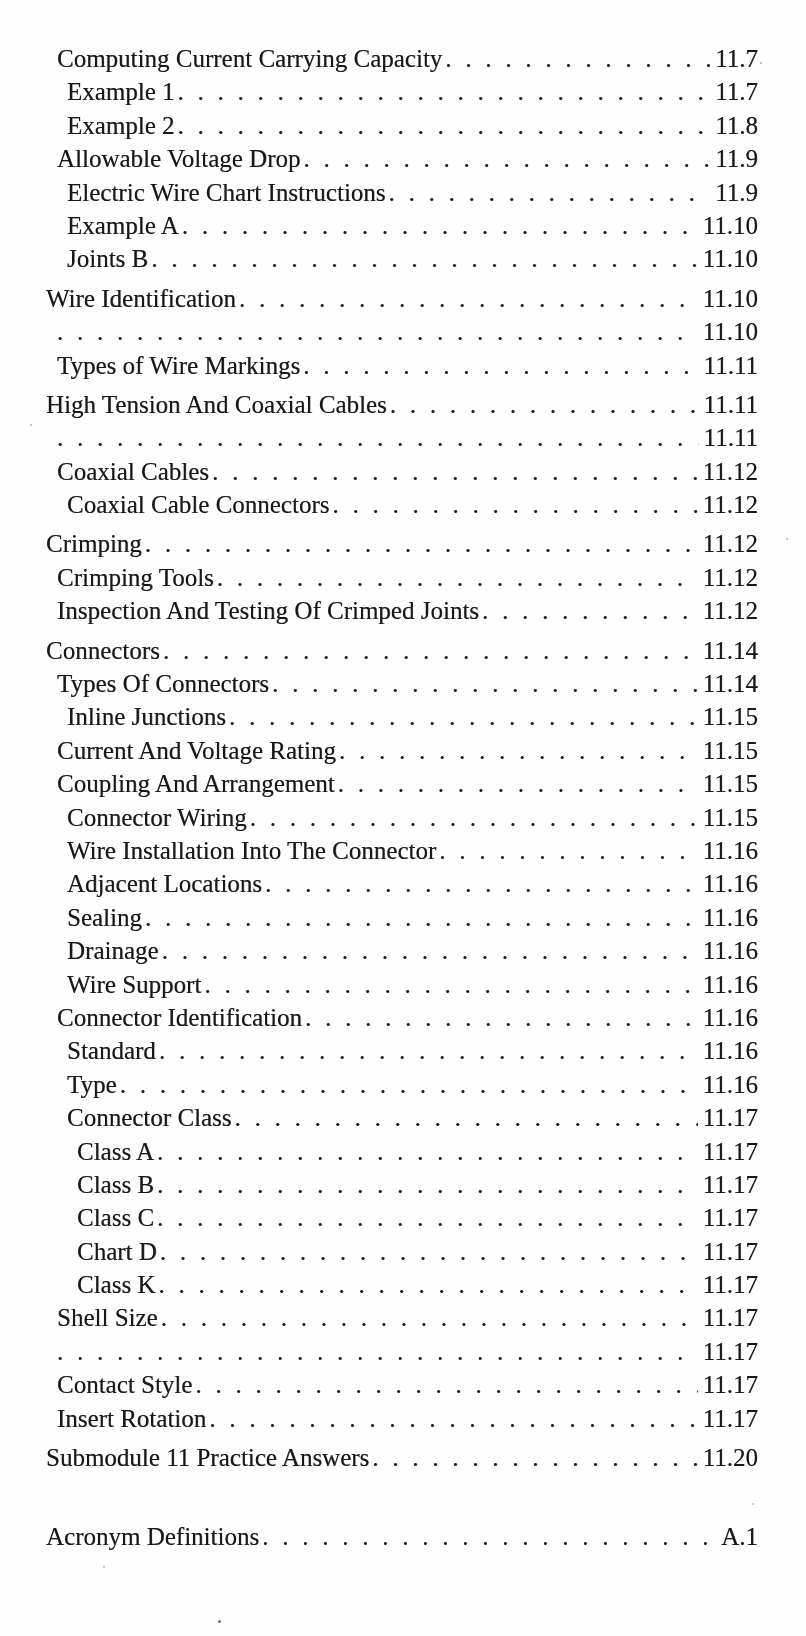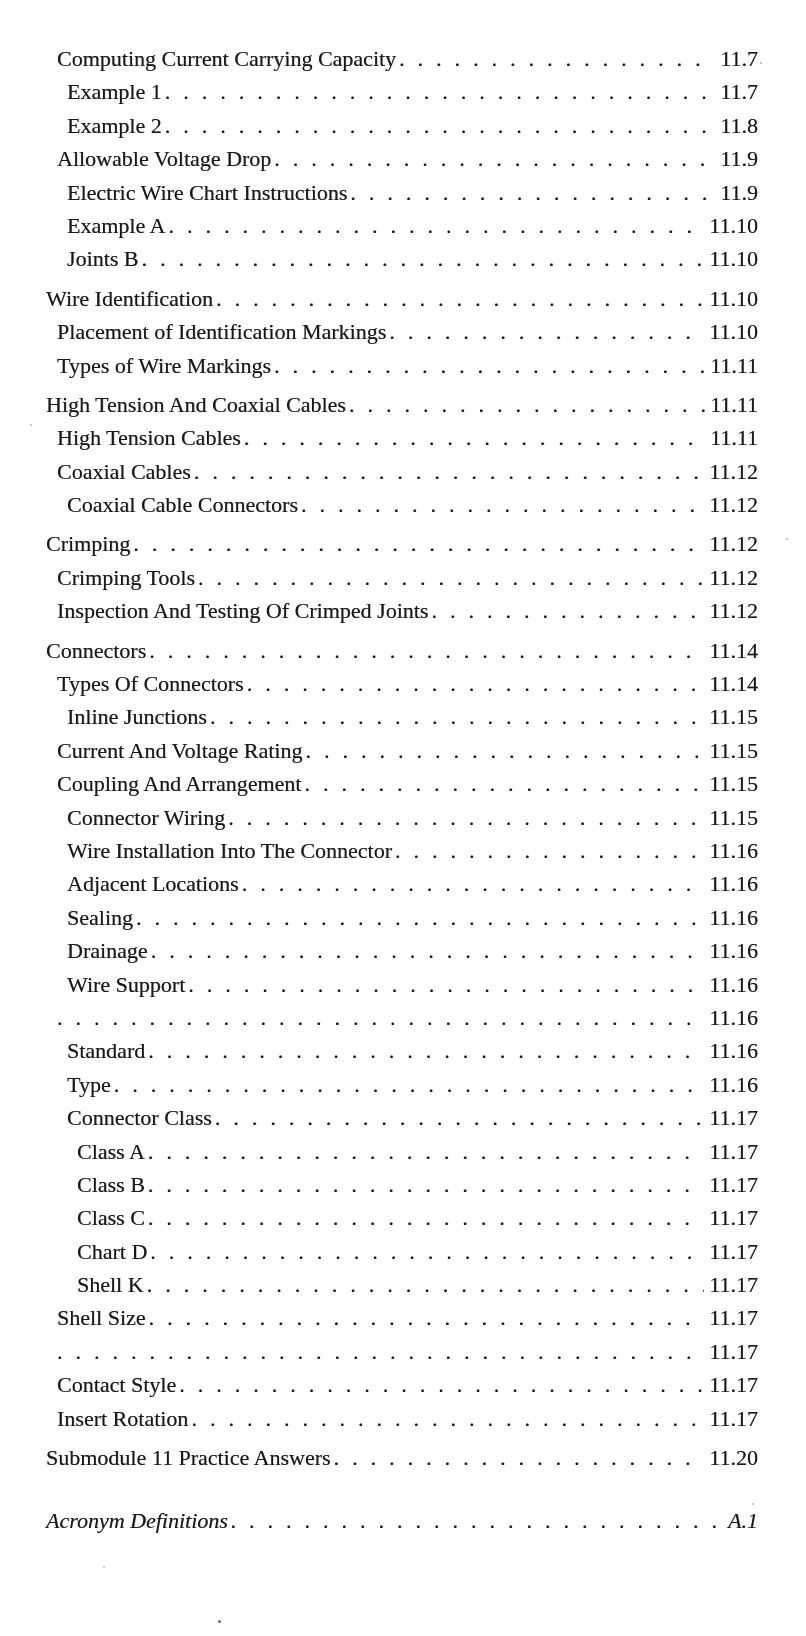--- a/index.html
+++ b/index.html
@@ -18,30 +18,30 @@
     left: 0;
     right: 0;
     margin: 0;
     padding: 0 48px 0 46px;
     list-style: none;
   }
   .row {
     display: flex;
     align-items: baseline;
     height: 33.4px;
-    font-size: 22px;
+    font-size: 25px;
     line-height: 33.4px;
     white-space: nowrap;
     text-shadow: 0.35px 0.35px 0 rgba(25,25,25,0.55);
   }
   .lvl-0 { padding-left: 0; margin-top: 6px; }
   .lvl-1 { padding-left: 11px; }
   .lvl-2 { padding-left: 21px; }
   .lvl-3 { padding-left: 31px; }
-  .section-break { margin-top: 30px; font-style: italic; }
+  .section-break { margin-top: 46px; }
   .label { flex: 0 0 auto; padding-right: 3px; }
   .dots {
     flex: 1 1 auto;
     overflow: hidden;
     min-width: 0;
   }
   .dots::before {
     content: ". . . . . . . . . . . . . . . . . . . . . . . . . . . . . . . . . . . . . . . . . . . . . . . . . . . . . . . . . . . . . . . . . . . . . . . . . . . . . . . .";
     letter-spacing: 2.5px;
     word-spacing: 2.5px;
@@ -93,36 +93,34 @@
         <span class="label">Joints B</span>
         <span class="dots"></span>
         <span class="pagenum">11.10</span>
       </li>
       <li class="row lvl-0">
         <span class="label">Wire Identification</span>
         <span class="dots"></span>
         <span class="pagenum">11.10</span>
       </li>
       <li class="row lvl-1">
-        <span class="label">Placement of Identification Markings</span>
         <span class="dots"></span>
         <span class="pagenum">11.10</span>
       </li>
       <li class="row lvl-1">
         <span class="label">Types of Wire Markings</span>
         <span class="dots"></span>
         <span class="pagenum">11.11</span>
       </li>
       <li class="row lvl-0">
         <span class="label">High Tension And Coaxial Cables</span>
         <span class="dots"></span>
         <span class="pagenum">11.11</span>
       </li>
       <li class="row lvl-1">
-        <span class="label">High Tension Cables</span>
         <span class="dots"></span>
         <span class="pagenum">11.11</span>
       </li>
       <li class="row lvl-1">
         <span class="label">Coaxial Cables</span>
         <span class="dots"></span>
         <span class="pagenum">11.12</span>
       </li>
       <li class="row lvl-2">
         <span class="label">Coaxial Cable Connectors</span>
@@ -193,20 +191,21 @@
         <span class="label">Drainage</span>
         <span class="dots"></span>
         <span class="pagenum">11.16</span>
       </li>
       <li class="row lvl-2">
         <span class="label">Wire Support</span>
         <span class="dots"></span>
         <span class="pagenum">11.16</span>
       </li>
       <li class="row lvl-1">
+        <span class="label">Connector Identification</span>
         <span class="dots"></span>
         <span class="pagenum">11.16</span>
       </li>
       <li class="row lvl-2">
         <span class="label">Standard</span>
         <span class="dots"></span>
         <span class="pagenum">11.16</span>
       </li>
       <li class="row lvl-2">
         <span class="label">Type</span>
@@ -232,21 +231,21 @@
         <span class="label">Class C</span>
         <span class="dots"></span>
         <span class="pagenum">11.17</span>
       </li>
       <li class="row lvl-3">
         <span class="label">Chart D</span>
         <span class="dots"></span>
         <span class="pagenum">11.17</span>
       </li>
       <li class="row lvl-3">
-        <span class="label">Shell K</span>
+        <span class="label">Class K</span>
         <span class="dots"></span>
         <span class="pagenum">11.17</span>
       </li>
       <li class="row lvl-1">
         <span class="label">Shell Size</span>
         <span class="dots"></span>
         <span class="pagenum">11.17</span>
       </li>
       <li class="row lvl-1">
         <span class="dots"></span>

